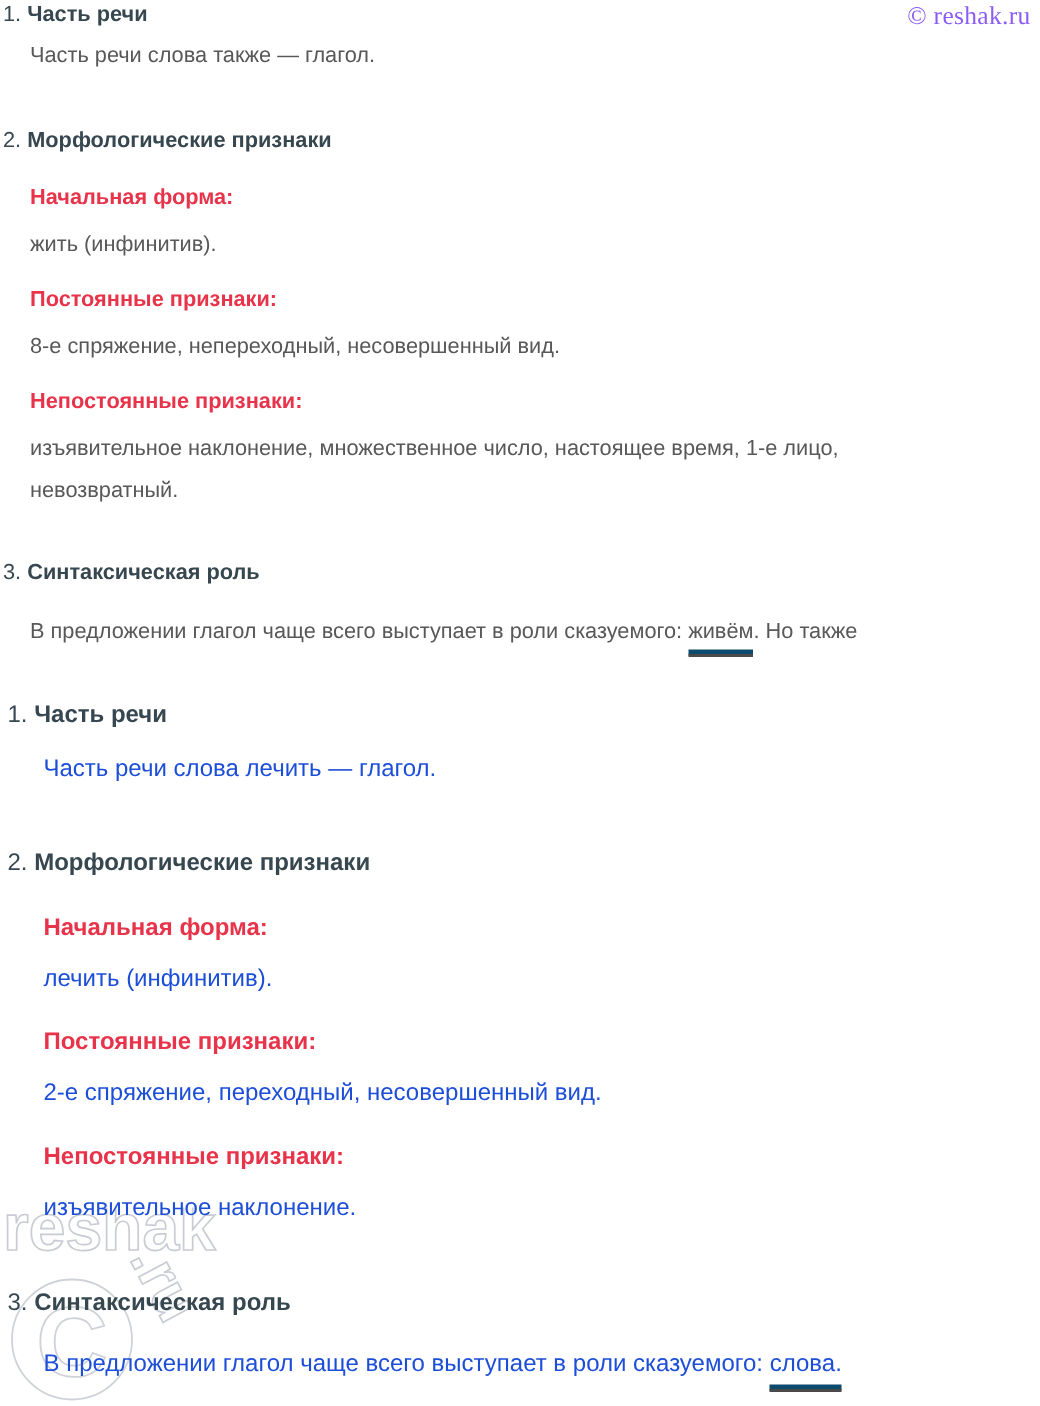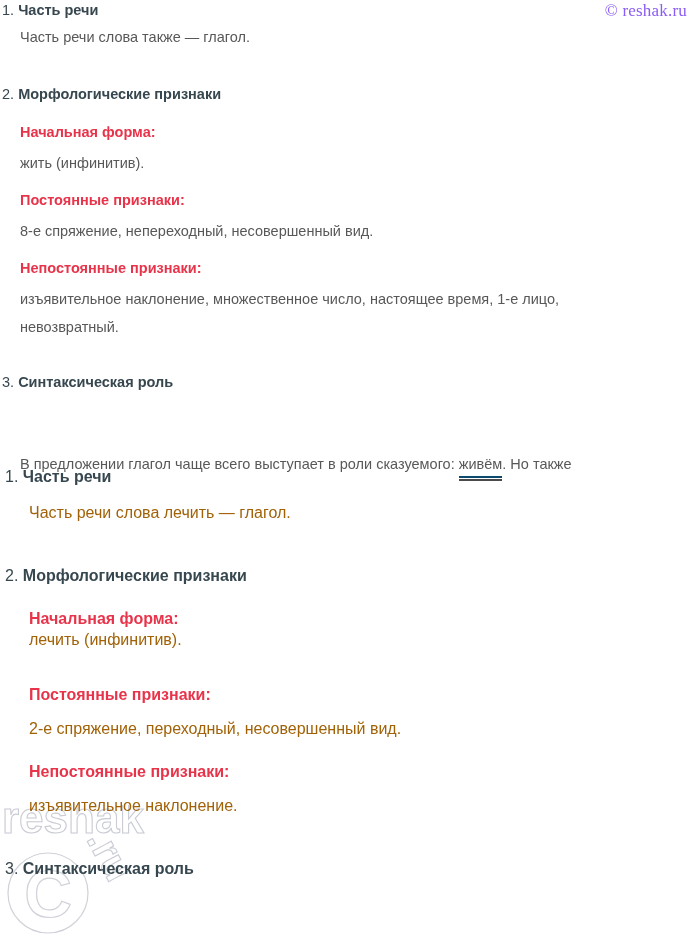--- a/index.html
+++ b/index.html
@@ -83,41 +83,40 @@
     font-size: 16px;
     color: #37474f;
     margin: 0;
     line-height: 21px;
   }
   .block-b .num-head .num { font-weight: 400; }
   .block-b .num-head .htxt { font-weight: 700; }
 
   .block-b .body-line {
     font-size: 16px;
-    color: #a16207;
+    color: #1d4ed8;
     line-height: 24px;
     margin: 0;
     padding-left: 24px;
   }
   .block-b .red-head {
     font-size: 16px;
     font-weight: 700;
     color: #e8344a;
     line-height: 22px;
     margin: 0;
     padding-left: 24px;
   }
 
   
   .predicate {
     position: relative;
     display: inline-block;
-    border-bottom: 2px solid #0c4a6e;
+    border-bottom: 4px solid #0c4a6e;
     padding-bottom: 1px;
-    margin-top: 43px;
   }
   .predicate::after {
     content: "";
     position: absolute;
     left: 0;
     right: 0;
     bottom: -5px;
     border-bottom: 2px solid #4a4a4a;
   }
 </style>
@@ -176,21 +175,21 @@
       <span class="htxt">Часть речи</span>
     </div>
     <div class="body-line" style="position:absolute; left:5px; top:501px; width:660px;">Часть речи слова лечить — глагол.</div>
 
     <div class="num-head" style="position:absolute; left:5px; top:565px;">
       <span class="num">2.</span>
       <span class="htxt">Морфологические признаки</span>
     </div>
 
     <div class="red-head" style="position:absolute; left:5px; top:608px;">Начальная форма:</div>
-    <div class="body-line" style="position:absolute; left:5px; top:628px;">лечить (инфинитив).</div>
+    <div class="body-line" style="position:absolute; left:5px; top:641px;">лечить (инфинитив).</div>
 
     <div class="red-head" style="position:absolute; left:5px; top:684px;">Постоянные признаки:</div>
     <div class="body-line" style="position:absolute; left:5px; top:717px; width:660px;">2-е спряжение, переходный, несовершенный вид.</div>
 
     <div class="red-head" style="position:absolute; left:5px; top:761px;">Непостоянные признаки:</div>
     <div class="body-line" style="position:absolute; left:5px; top:794px; width:660px;">изъявительное наклонение.</div>
 
     <div class="num-head" style="position:absolute; left:5px; top:858px;">
       <span class="num">3.</span>
       <span class="htxt">Синтаксическая роль</span>

